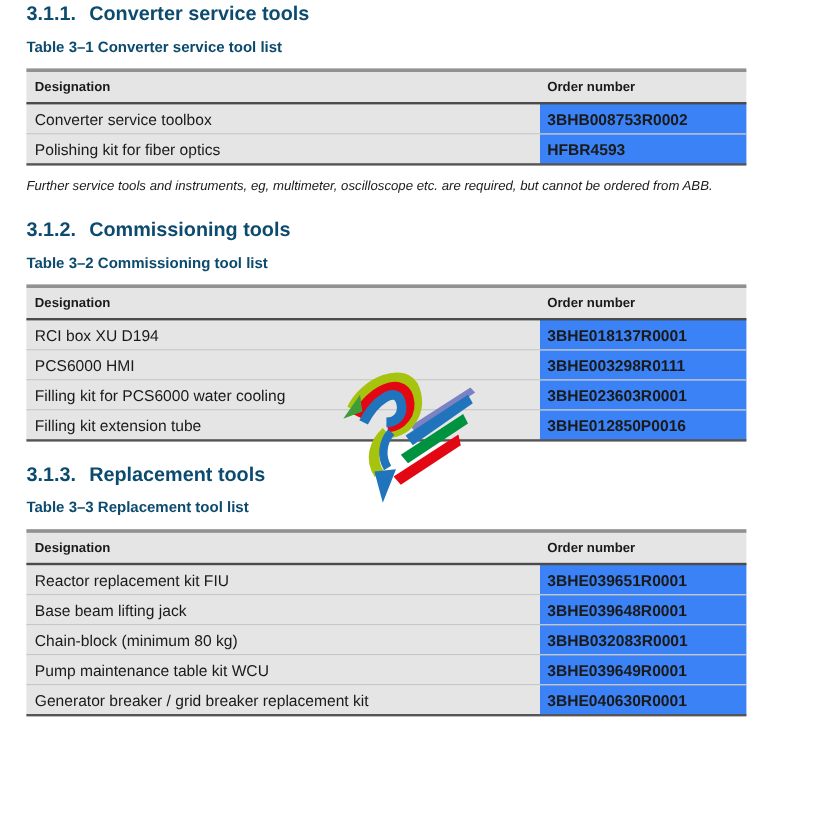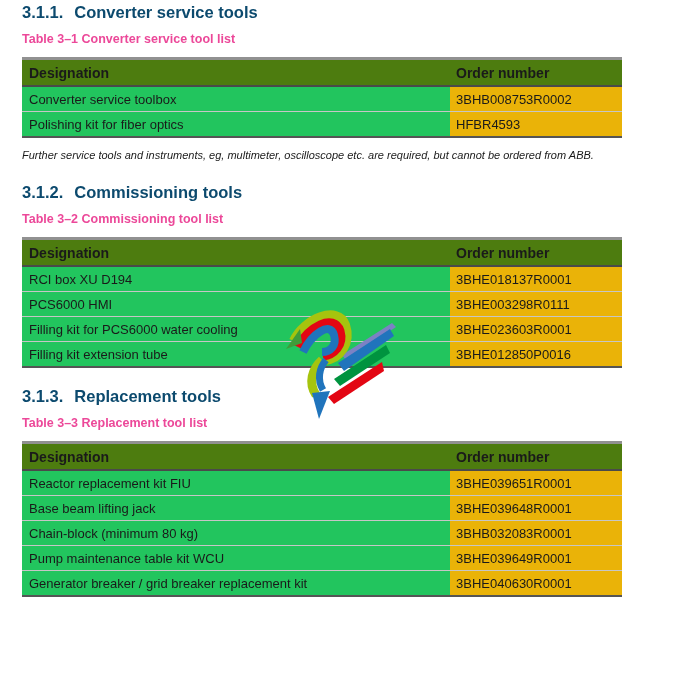--- a/index.html
+++ b/index.html
@@ -25,61 +25,62 @@
     color: #0c4a6e;
   }
   .heading-number {
     margin-right: 11px;
   }
   .table-caption {
     font-weight: bold;
     font-size: 12.5px;
     line-height: 16px;
     margin-top: 9px;
-    color: #ec4899;
+    color: #0c4a6e;
   }
   .section-2, .section-3 {
     margin-top: 18px;
   }
   table.tool-table {
     border-collapse: collapse;
     table-layout: fixed;
     width: 600px;
     margin-top: 10px;
     border-top: 3px solid #919191;
     border-bottom: 2px solid #555555;
   }
   table.tool-table th {
     height: 25px;
-    font-size: 14px;
+    font-size: 11px;
     font-weight: bold;
     text-align: left;
     vertical-align: middle;
     padding: 0 0 0 7px;
     border-bottom: 2px solid #4a4a4a;
-    background: #4d7c0f;
+    background: #e5e5e5;
   }
   table.tool-table td {
     height: 24px;
     font-size: 13px;
     vertical-align: middle;
     padding: 0 0 0 7px;
     border-bottom: 1px solid #c6c6c6;
-    background: #22c55e;
+    background: #e5e5e5;
   }
   table.tool-table tr:last-child td {
     border-bottom: none;
   }
   table.tool-table th.col-order,
   table.tool-table td.col-order {
     padding-left: 6px;
     margin-top: 32px;
   }
   table.tool-table td.col-order {
-    background: #eab308;
+    background: #3b82f6;
+    font-weight: bold;
   }
   .note {
     font-size: 11px;
     line-height: 18px;
     margin-top: 8px;
     max-width: 600px;
     font-style: italic;
   }
   .logo-watermark {
     position: absolute;

